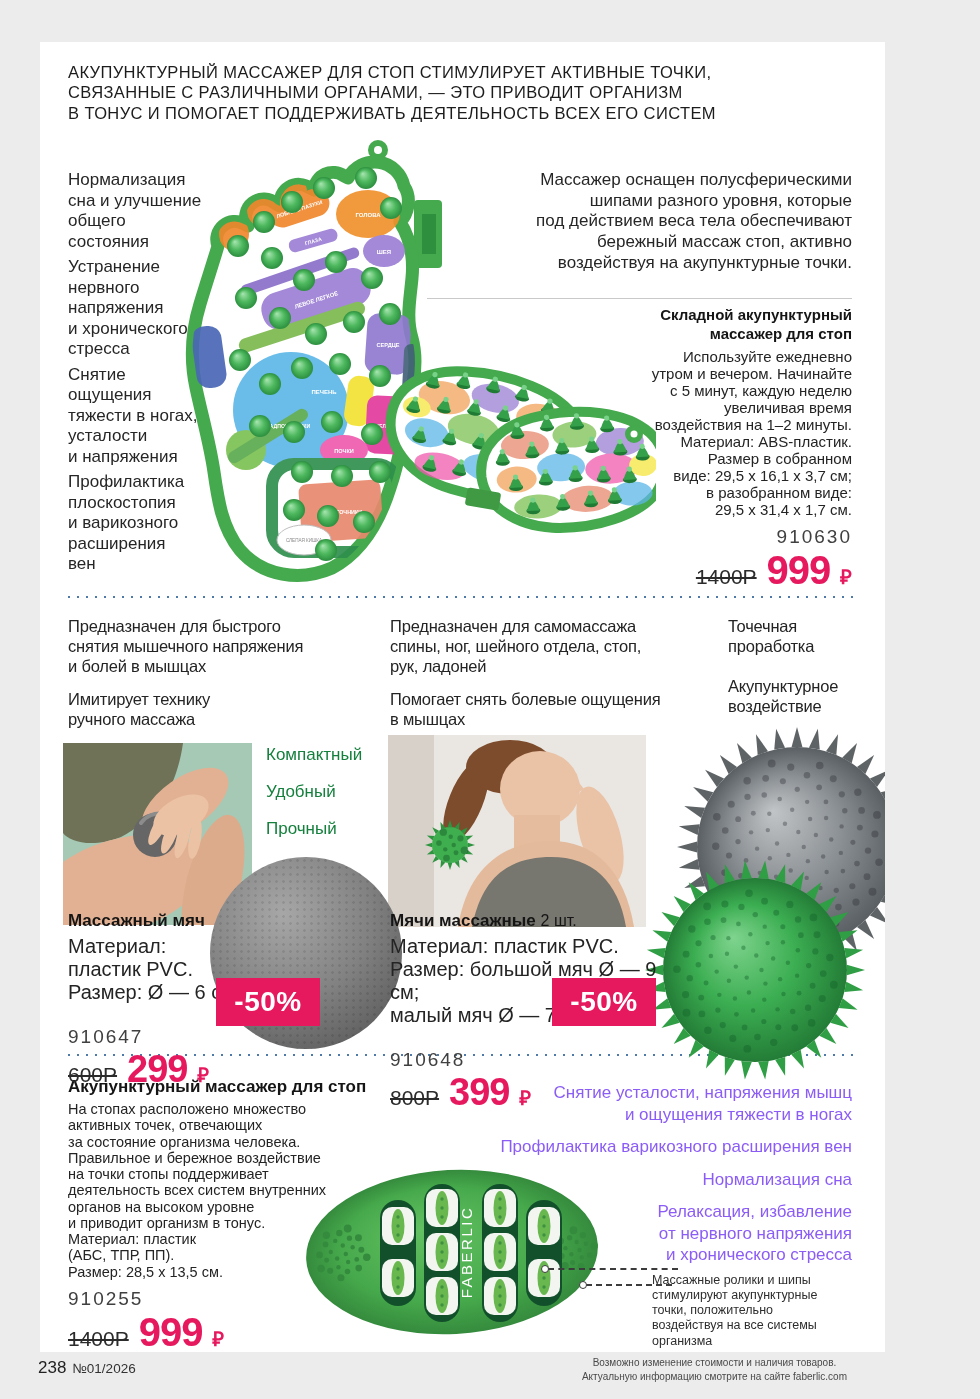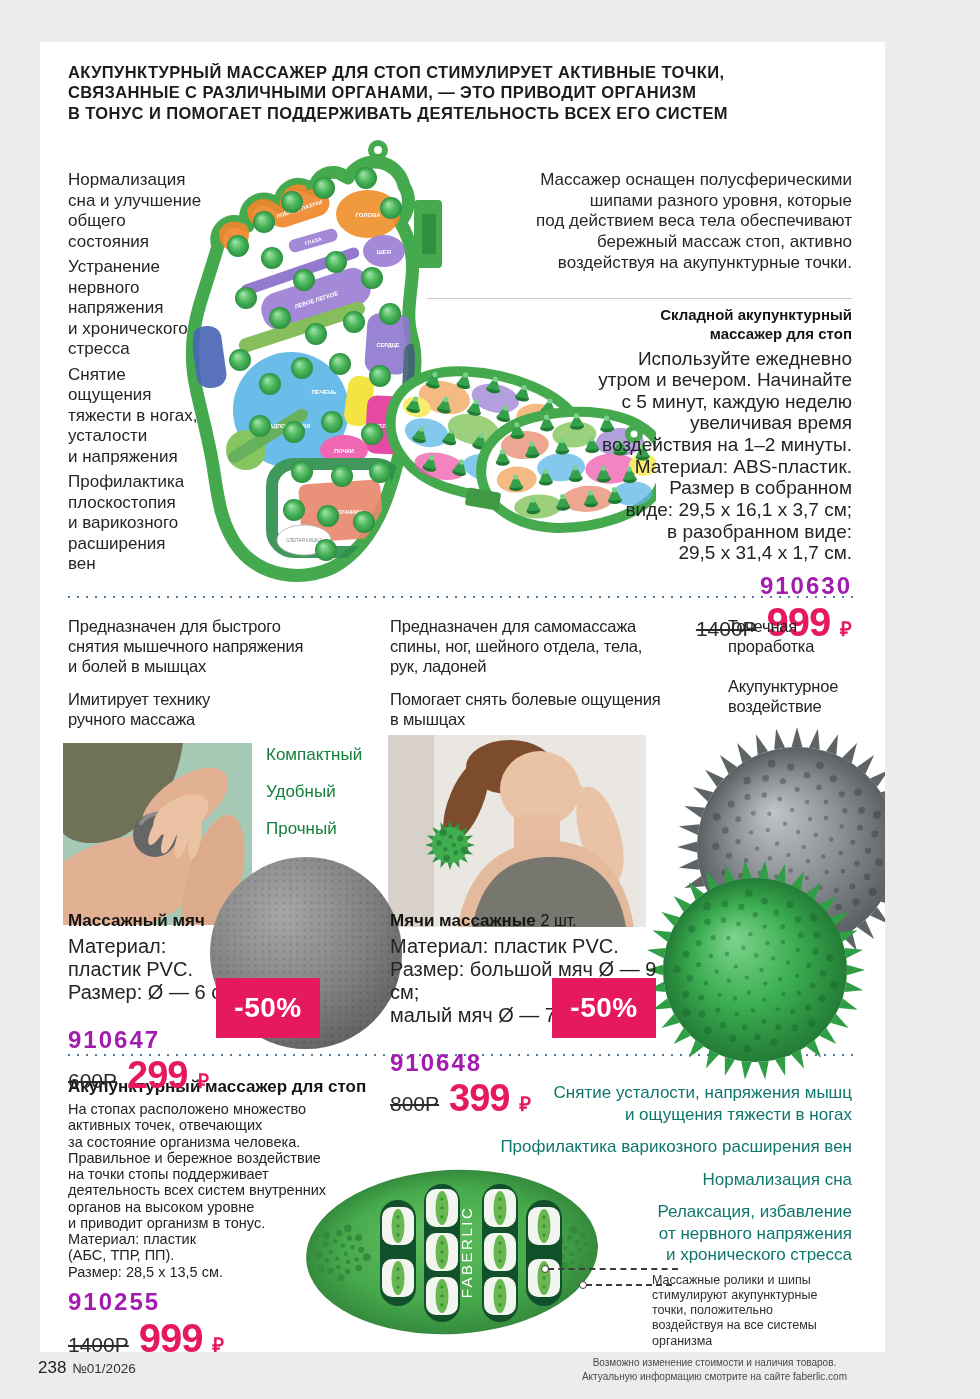--- a/index.html
+++ b/index.html
@@ -2,34 +2,34 @@
 <html style="--accent: #e6195e; --divider: #4d7aa9;"><head>
 <meta charset="utf-8">
 <style>
   html,body{margin:0;padding:0}
   .page{position:relative;width:980px;height:1399px;background:#ececec;
         font-family:"Liberation Sans",sans-serif;color:#1e1e1e;overflow:hidden}
   .card{position:absolute;left:40px;top:42px;width:845px;height:1310px;background:#fff;overflow:hidden}
   .abs{position:absolute}
   .pre{white-space:pre-line}
 
-  .header{left:28px;top:20px;width:790px;margin:0;font-size:16.5px;font-weight:700;
+  .header{left:28px;top:20px;width:790px;margin:0;font-size:16.5px;font-weight:400;
           line-height:1.24;letter-spacing:.4px;color:#1c1c1c}
 
   .benefits-top{left:28px;top:128px;width:190px}
   .benefits-top p{margin:0 0 5px;font-size:17px;line-height:20.5px;color:#262626}
 
   .top-desc{right:33px;top:128px;width:440px;margin:0;text-align:right;
             font-size:17px;line-height:1.22;color:#262626}
   .hr-line{right:33px;top:256px;width:425px;height:1px;background:#c9c9c9}
 
   .product{display:block}
   .product h3{margin:0;font-size:15px;font-weight:700;line-height:1.25;color:#151515}
-  .p-desc{margin:4px 0 0;font-size:19px;line-height:1.14;color:#242424}
-  .p-article{margin-top:8px;font-size:24px;font-weight:700;letter-spacing:2px;color:#a21caf}
+  .p-desc{margin:4px 0 0;font-size:15px;line-height:1.14;color:#242424}
+  .p-article{margin-top:8px;font-size:19px;font-weight:400;letter-spacing:2px;color:#404040}
   .price-row{display:flex;align-items:baseline;gap:10px;margin-top:2px}
   .price-old{font-size:21px;color:#2b2b2b;text-decoration:line-through;text-decoration-thickness:2px}
   .price-new{font-size:38px;font-weight:700;color:var(--accent);line-height:1;letter-spacing:-1px}
   .price-cur{font-size:20px;font-weight:700;color:var(--accent)}
 
   .product-1{right:33px;top:264px;width:350px;text-align:right}
   .product-1 .price-row{justify-content:flex-end}
   .product-1 .price-new{font-size:40px}
 
   .dotted{left:28px;width:789px;height:2px;
@@ -51,39 +51,39 @@
   .gray-ball::after{content:"";position:absolute;inset:0;border-radius:50%;
      background:radial-gradient(rgba(0,0,0,.10) 1px,transparent 1.6px);background-size:7px 7px}
 
   .product-2{left:28px;top:868px;width:220px;z-index:2}
   .product-3{left:350px;top:868px;width:300px;z-index:2}
   .product-2 h3,.product-3 h3{font-size:17px}
   .p-qty{font-weight:400;font-size:16px}
   .product-2 .p-desc,.product-3 .p-desc{font-size:20px;line-height:1.15}
   .product-2 .p-article,.product-3 .p-article{margin-top:22px}
 
-  .badge{width:104px;height:60px;background:var(--accent);color:#fff;z-index:3;
+  .badge{width:104px;height:48px;background:var(--accent);color:#fff;z-index:3;
          display:flex;align-items:center;justify-content:center;
          font-size:28px;font-weight:700;letter-spacing:.5px}
   .badge-1{left:176px;top:936px}
   .badge-2{left:512px;top:936px}
 
   .photo1{left:23px;top:701px;width:189px;height:182px}
   .photo2{left:348px;top:693px;width:258px;height:192px}
   .spiky{left:585px;top:660px;width:260px;height:392px;z-index:1}
   .foot-visual{left:136px;top:96px;width:480px;height:458px}
   .massager2{left:262px;top:1122px;width:300px;height:178px}
 
   .product-4{left:28px;top:1034px;width:340px}
   .product-4 h3{font-size:17px}
   .product-4 .p-desc{font-size:14.5px;line-height:1.12}
   .product-4 .price-new{font-size:40px}
 
   .benefits-bottom{right:33px;top:1040px;width:440px;text-align:right}
-  .benefits-bottom p{margin:0 0 11px;font-size:17px;line-height:21.5px;color:#0f766e}
+  .benefits-bottom p{margin:0 0 11px;font-size:17px;line-height:21.5px;color:#8b5cf6}
 
   .annotation{right:33px;top:1218px;width:200px;text-align:left;
               font-size:12.5px;line-height:1.22;color:#2e2e2e}
   .leader{height:0;border-top:2px dashed #3c3c3c;z-index:4}
   .leader::before{content:"";position:absolute;left:-7px;top:-5px;width:6px;height:6px;
                   border:1.6px solid #3c3c3c;border-radius:50%;background:#fff}
   .leader-1{left:508px;top:1226px;width:130px}
   .leader-2{left:546px;top:1242px;width:86px}
 
   .footer-left{left:38px;top:1358px;font-size:17px;color:#222}
@@ -418,21 +418,21 @@
 
     <div class="abs m-col m-col1">
       <p class="pre">Предназначен для быстрого
 снятия мышечного напряжения
 и болей в мышцах</p>
       <p class="pre">Имитирует технику
 ручного массажа</p>
     </div>
     <div class="abs m-col m-col2">
       <p class="pre">Предназначен для самомассажа
-спины, ног, шейного отдела, тела,
+спины, ног, шейного отдела, стоп,
 рук, ладоней</p>
       <p class="pre">Помогает снять болевые ощущения
 в мышцах</p>
     </div>
     <div class="abs m-col m-col3">
       <p class="pre">Точечная
 проработка</p>
       <p class="pre">Акупунктурное
 воздействие</p>
     </div>

